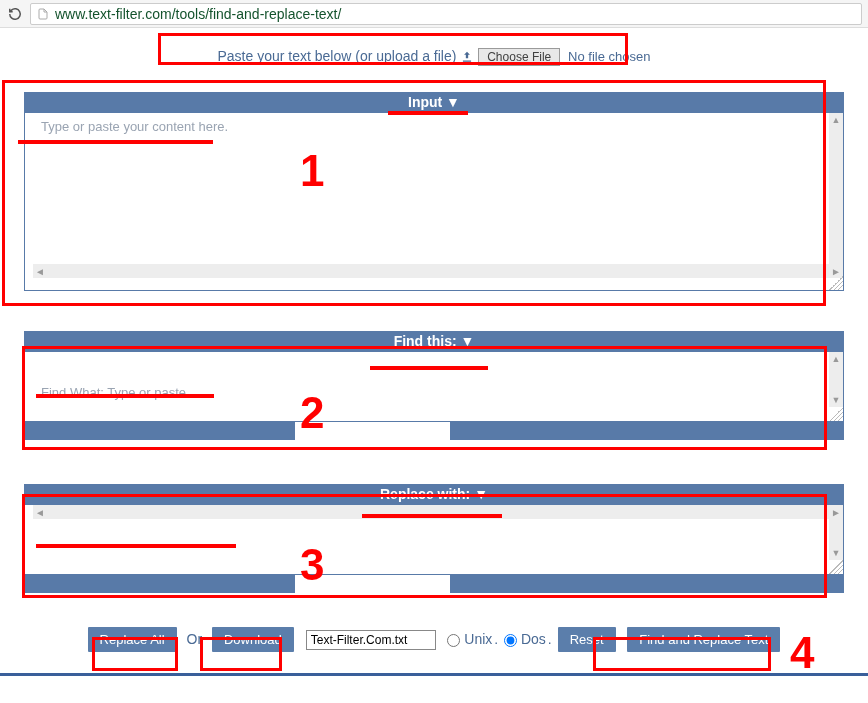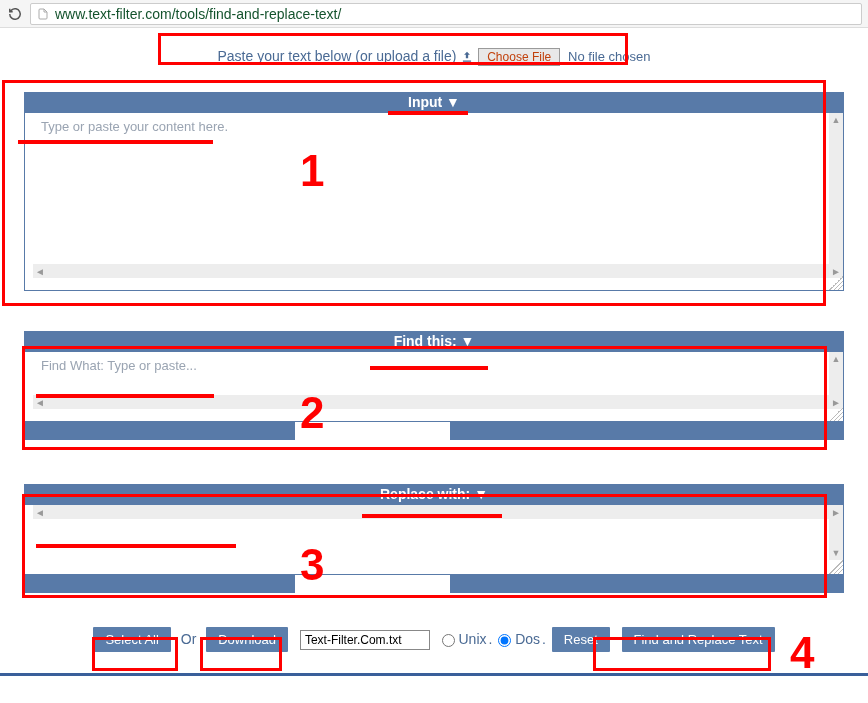--- a/index.html
+++ b/index.html
@@ -51,21 +51,21 @@
     display: inline-block;
     width: 14px; height: 14px;
     vertical-align: middle;
   }
   .choose-file-btn {
     background: #e8e8e8;
     border: 1px solid #9a9a9a;
     padding: 1px 8px;
     font-size: 12px;
     cursor: pointer;
-    color: #c2410c;
+    color: #404040;
   }
   .no-file {
     color: #4a6a94;
     font-size: 13px;
     margin-left: 4px;
     margin-top: 36px;
   }
   .section-wrap {
     margin: 8px 0 24px 0;
     padding: 6px;
@@ -249,21 +249,21 @@
           <span>►</span>
         </div>
       <div class="resize-grip"></div>
     </div>
   </div>
 
   <div class="section-wrap" style="margin-top:28px;">
     <div class="section-header">Find this: ▼</div>
     <div class="section-body" style="height:70px;">
       <div class="textarea-cell">
-        <textarea class="main-textarea" style="height: 40px;" placeholder="Find What: Type or paste..."></textarea>
+        <textarea class="main-textarea" style="height: 40px; margin-top: 27px;" placeholder="Find What: Type or paste..."></textarea>
       </div>
       <div class="vscroll">
           <span>▲</span>
           <span>▼</span>
         </div>
       <div class="hscroll">
           <span>◄</span>
           <span>►</span>
         </div>
       <div class="resize-grip"></div>
@@ -289,21 +289,21 @@
       <div class="resize-grip"></div>
     </div>
     <div class="blue-footer split">
       <div class="seg blue" style="width:33%"></div>
       <div class="seg white" style="width:19%"></div>
       <div class="seg blue" style="flex:1"></div>
     </div>
   </div>
 
   <div class="controls-row">
-    <button class="btn-blue">Select All</button>
+    <button class="btn-blue">Replace All</button>
     <span class="or-txt">Or</span>
     <button class="btn-blue">Download</button>
     <input class="filename-input" value="Text-Filter.Com.txt" style="">
     &nbsp;
     <input type="radio" class="radio" name="eol" style="">
     <span>Unix</span><span class="dot">.</span>
     <input type="radio" class="radio" name="eol" checked="" style="">
     <span>Dos</span><span class="dot">.</span>
     <button class="btn-blue">Reset</button>
     &nbsp;

